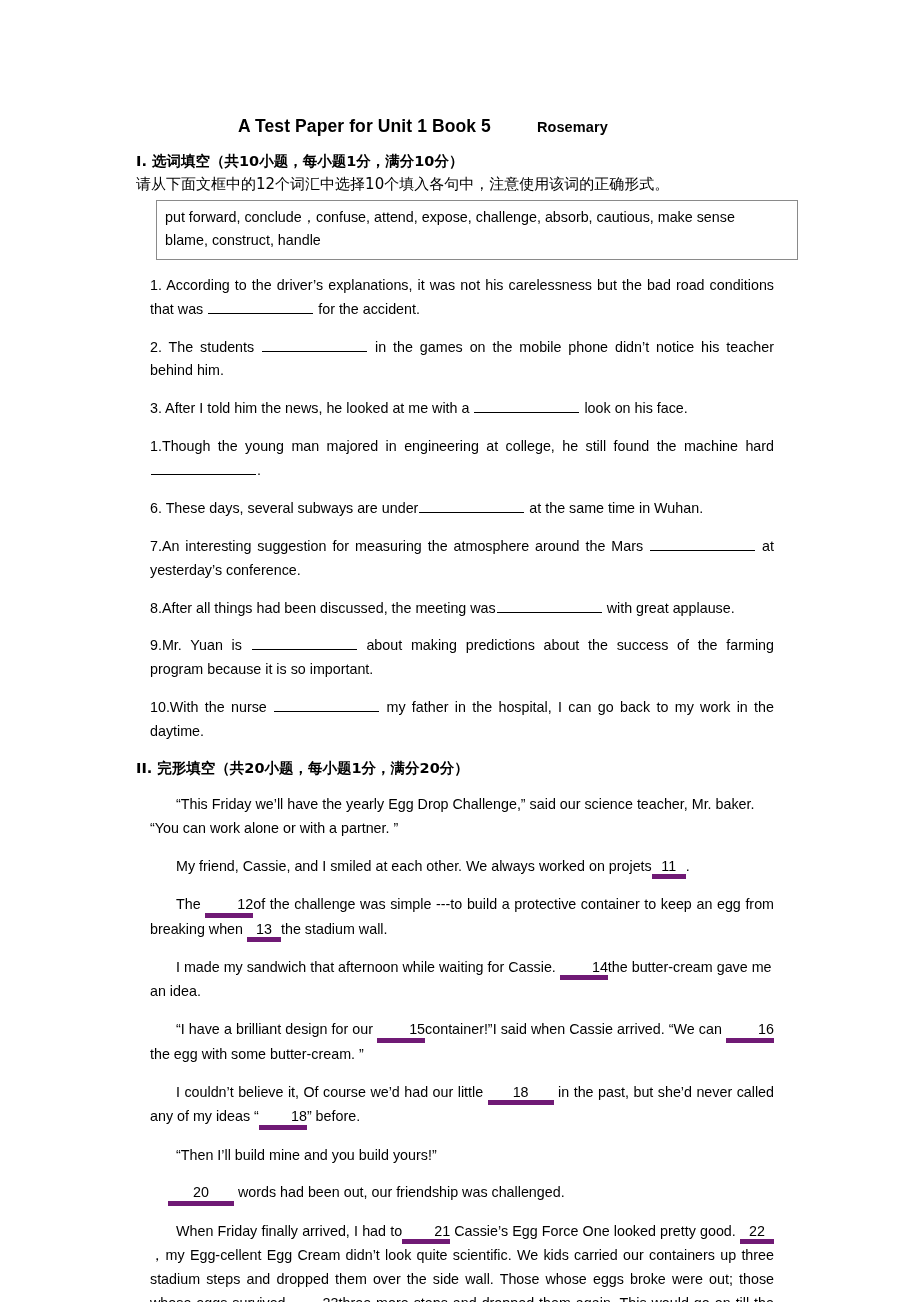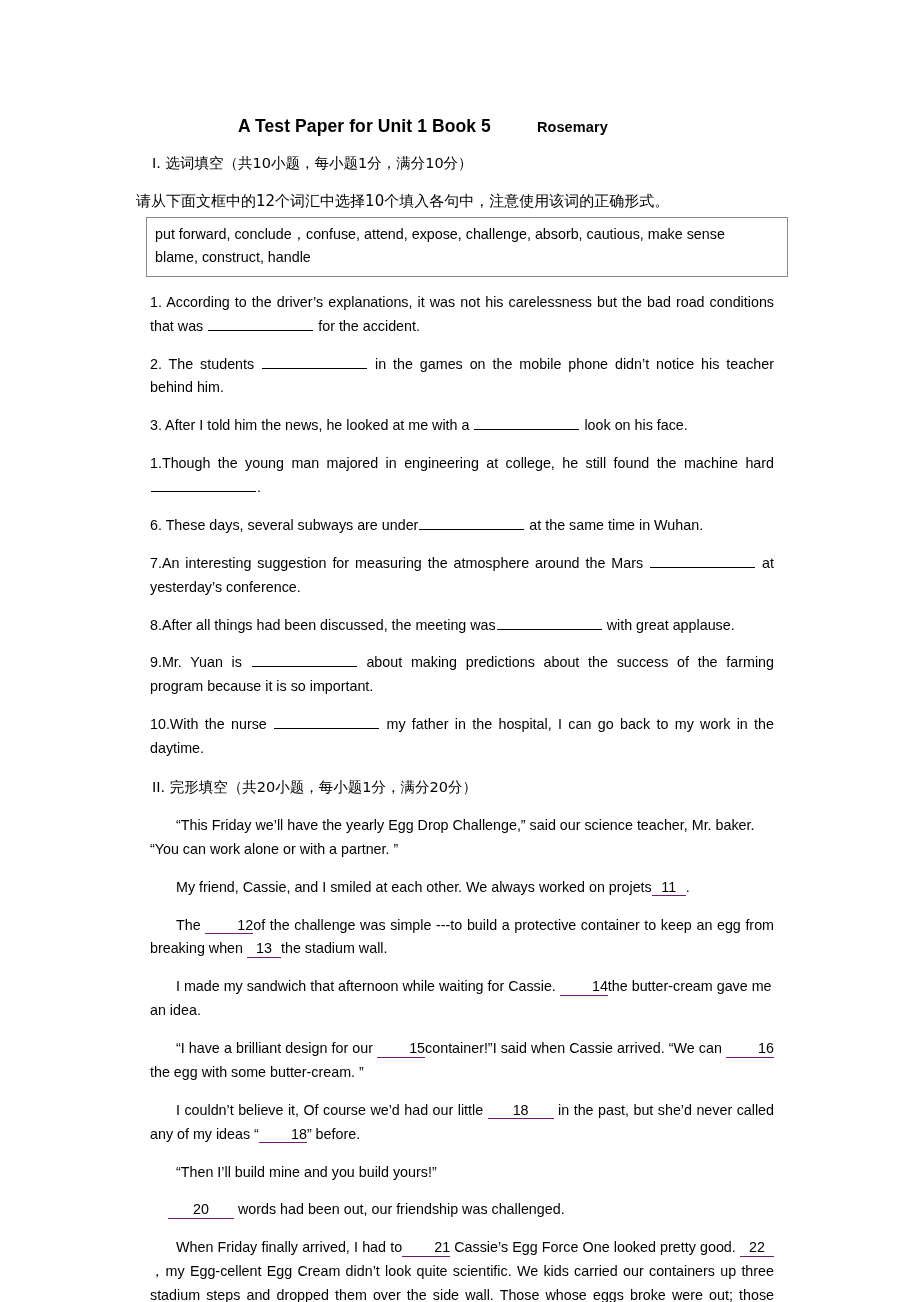--- a/index.html
+++ b/index.html
@@ -41,38 +41,38 @@
   .title-main { font-size: 17.5px; font-weight: bold; }
   .title-author {
     font-size: 14.5px;
     font-weight: bold;
     margin-left: 46px;
   }
 
   
   .sec-head {
     font-size: 14.5px;
-    font-weight: normal;
+    font-weight: bold;
     line-height: 1.45;
-    margin: 16px;
+    margin: 0;
     white-space: nowrap;
   }
   .sec-sub {
     font-size: 15px;
     line-height: 1.5;
     margin: 1px 0 4px 0;
     white-space: nowrap;
   }
 
   
   .wordbox {
     border: 1.4px solid #8a8a8a;
     box-sizing: border-box;
     width: 642px;
-    margin: 2px 0 3px 10px;
+    margin: 2px 0 3px 20px;
     padding: 5px 8px 7px 8px;
   }
   .wordbox-line {
     font-size: 14.3px;
     line-height: 1.62;
     white-space: nowrap;
   }
 
   
   .para {
@@ -92,21 +92,21 @@
     border-bottom: 1px solid #000;
     vertical-align: baseline;
     height: 0.95em;
     margin: 0 1px;
   }
   .b-lg { width: 105px; }
 
   
   .nblank {
     display: inline-block;
-    border-bottom: 1px solid #701a75;
+    border-bottom: 5px solid #701a75;
     text-align: center;
     vertical-align: baseline;
     line-height: 1.15;
   }
   .nb-s  { width: 34px; }
   .nb-m  { width: 48px; text-align: right; }
   .nb-l  { width: 66px; }
   .nb-xl { width: 78px; }
   .cn { font-family: "DejaVu Sans", "Liberation Sans", sans-serif; }
 </style>

